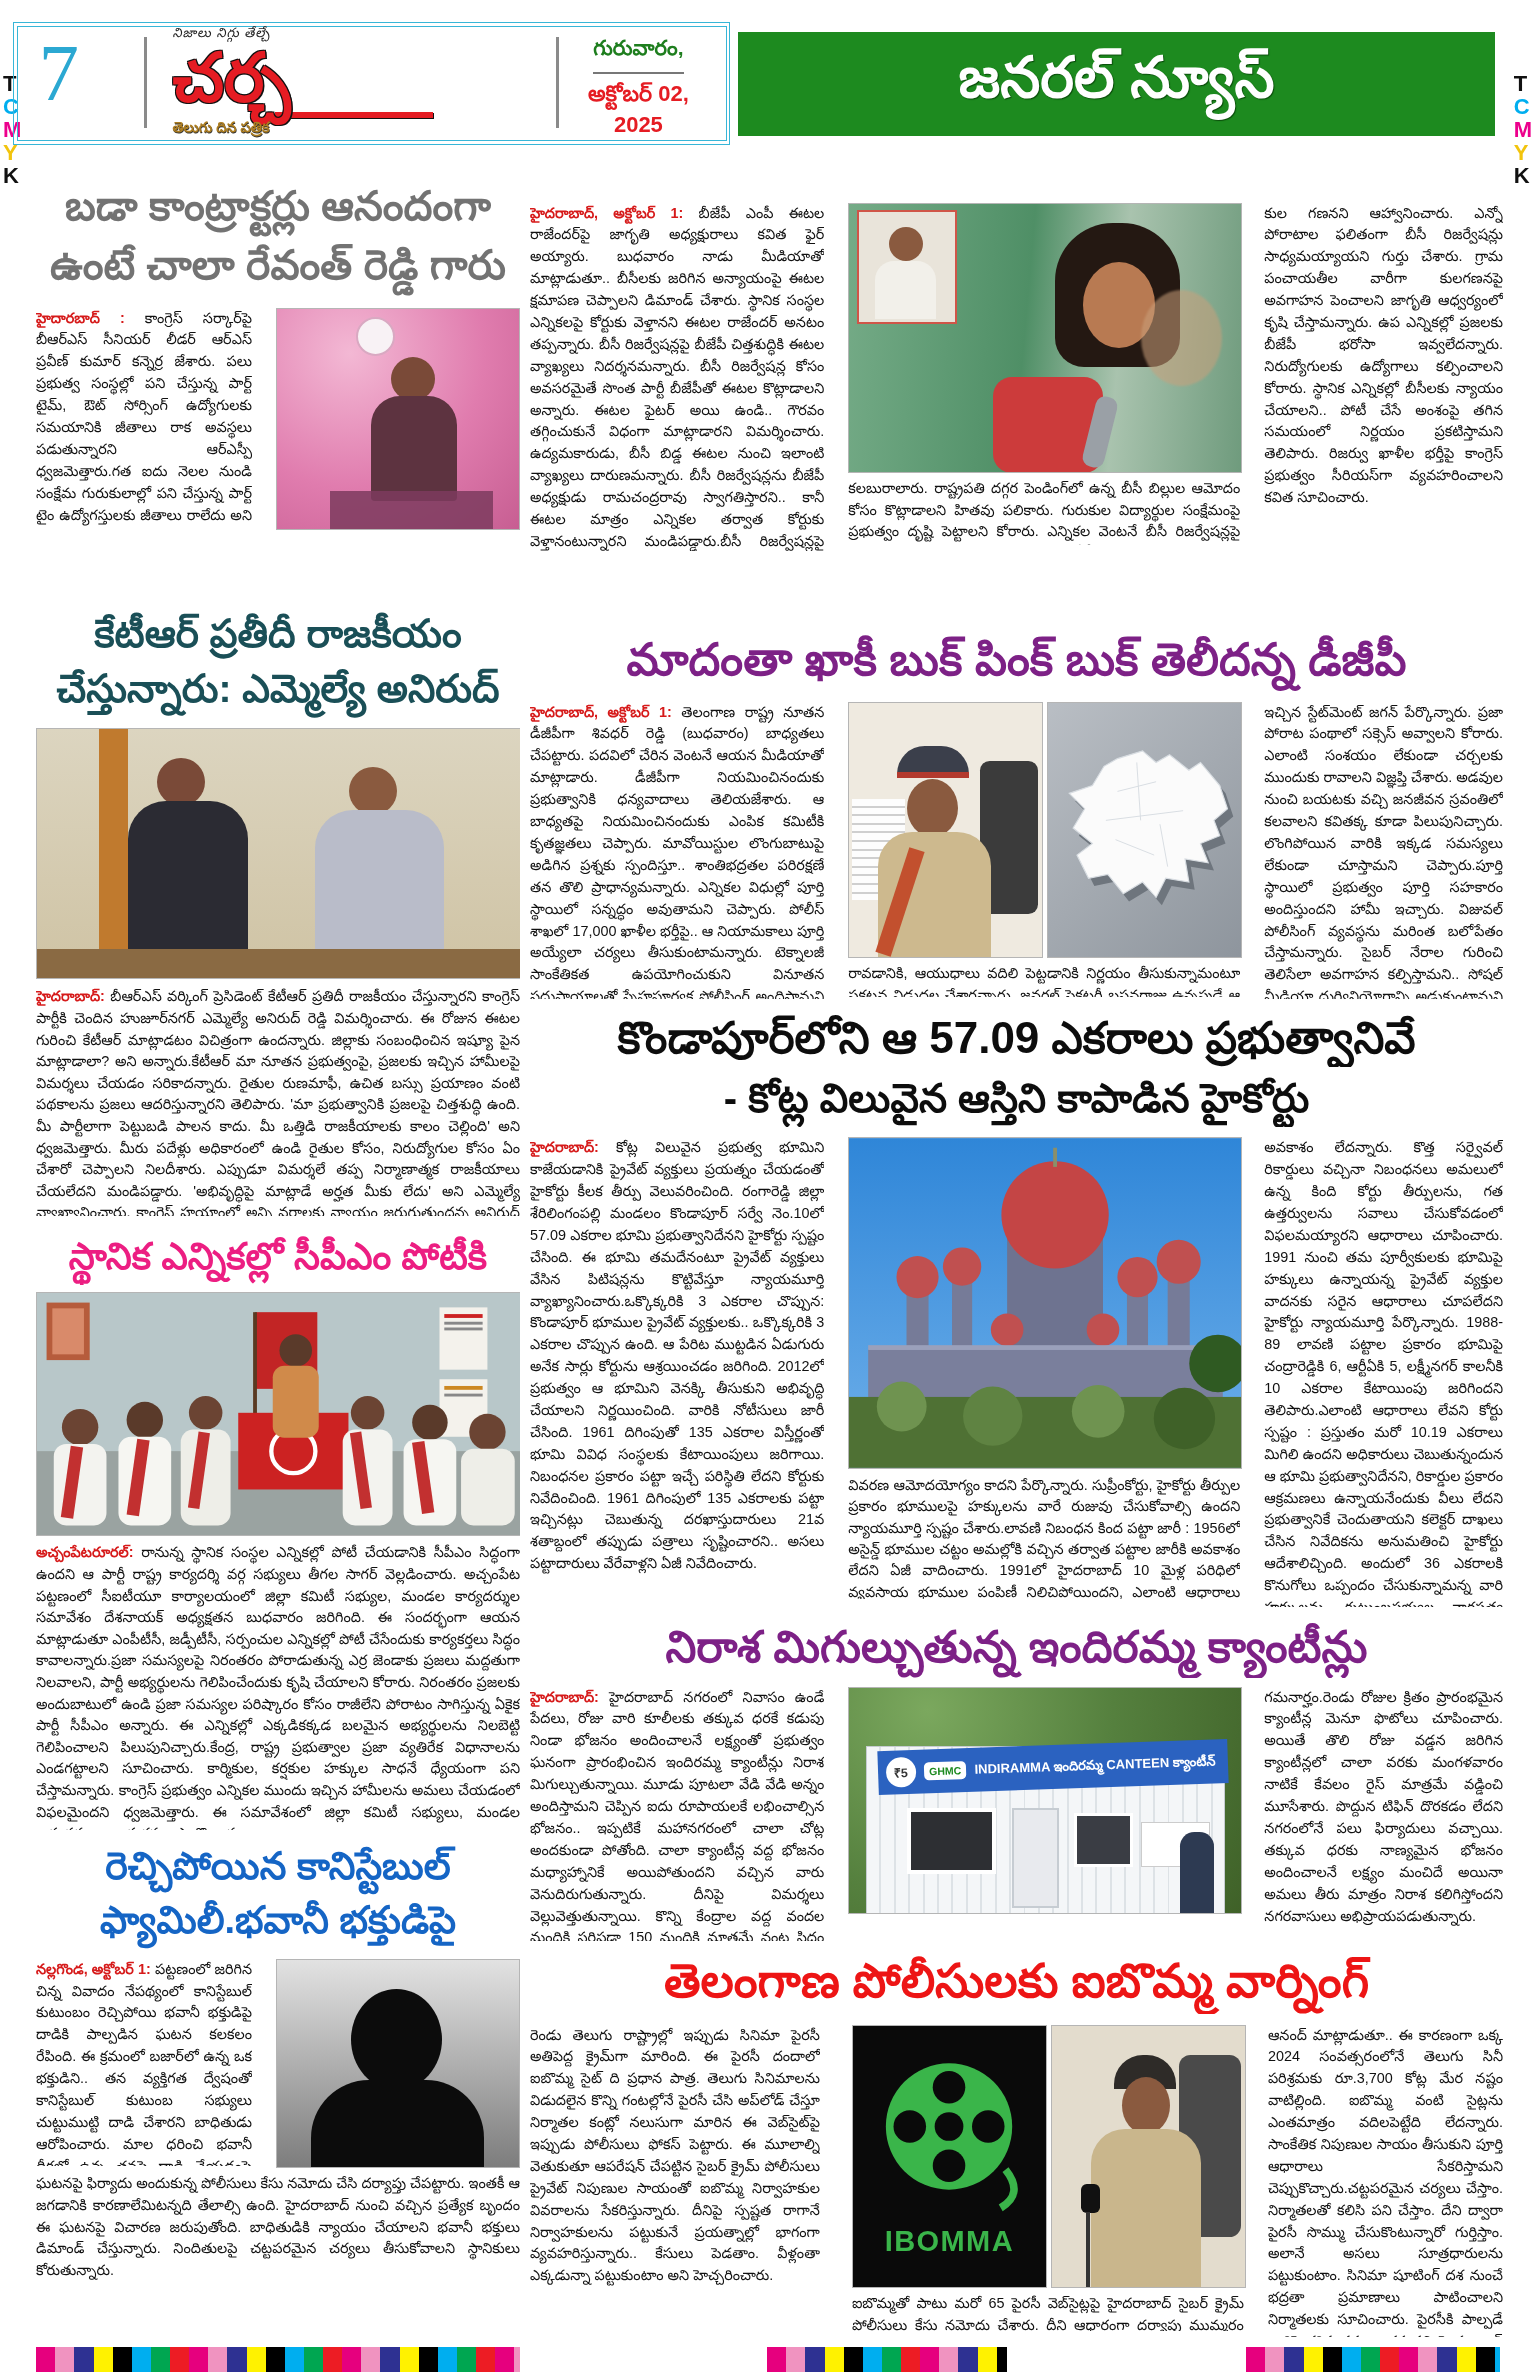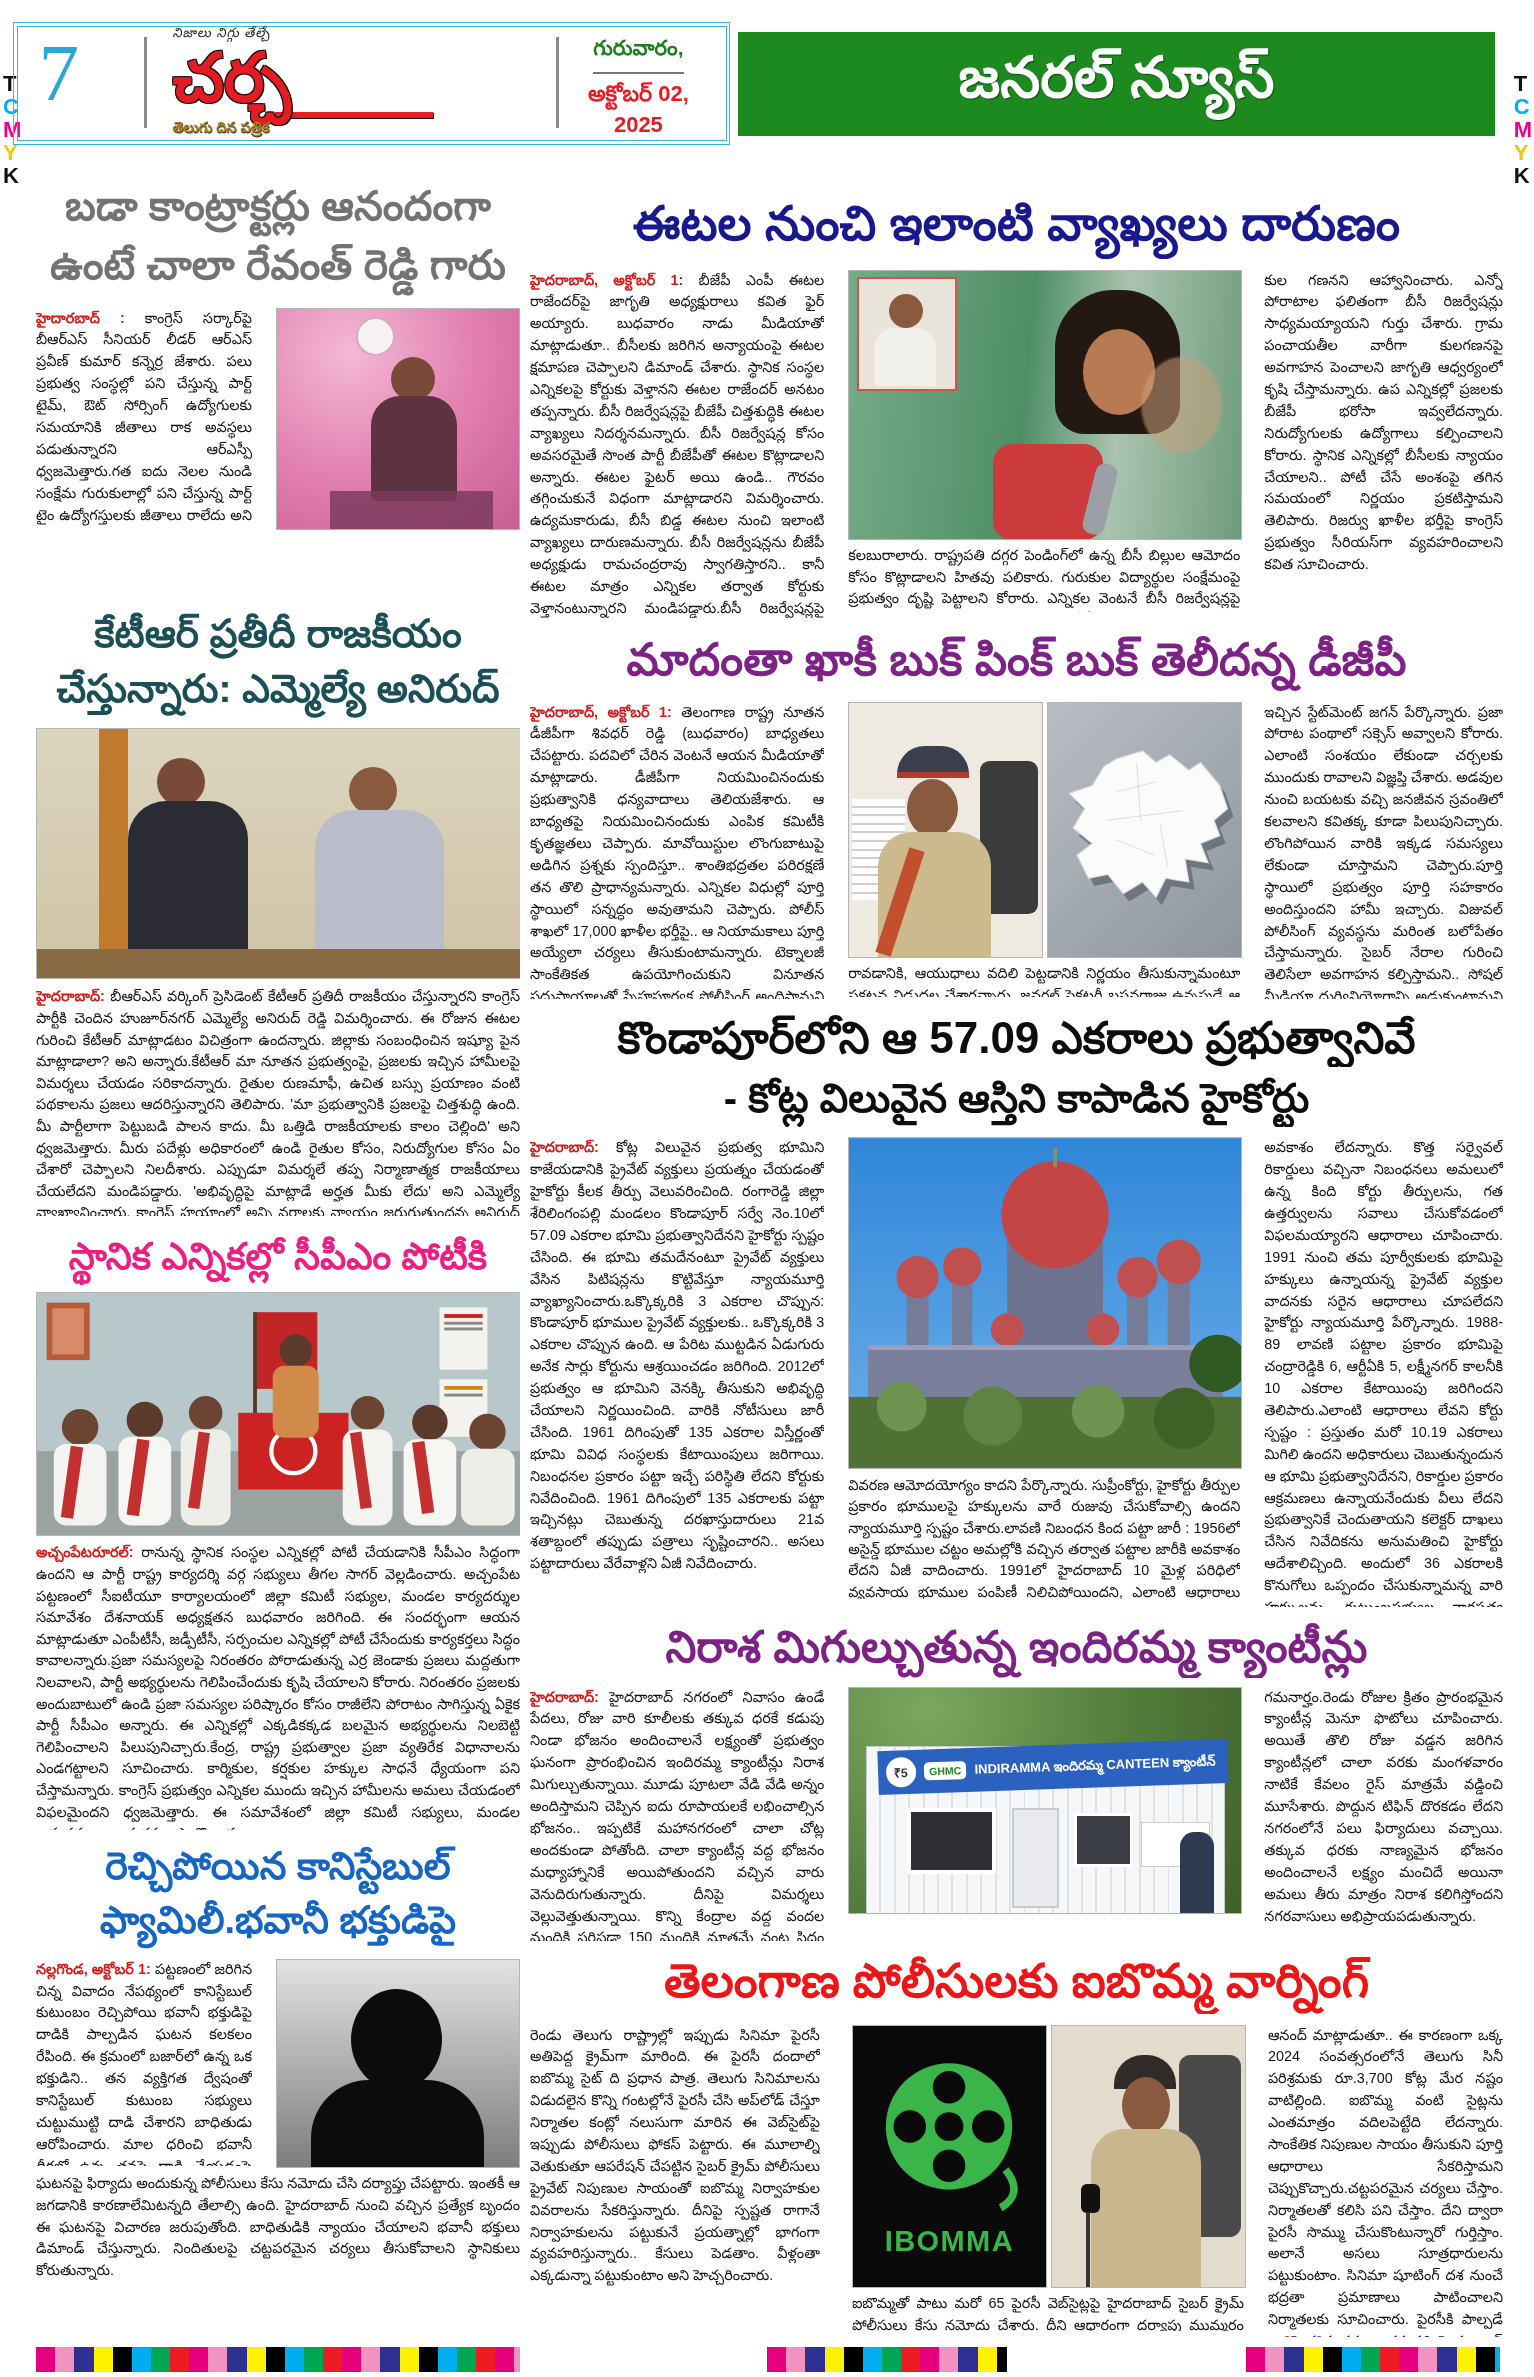--- a/index.html
+++ b/index.html
@@ -150,21 +150,20 @@
       <div class="photo" style="width:242px;height:220px;background:radial-gradient(circle at 30% 20%,#f3b8d4,#e07cae 55%,#c75e92);">
         <div class="abs round" style="left:79px;top:8.6px;width:35px;height:35px;background:#f8f2f5;border:2.9px solid #d9a9c2;"></div>
         <div class="abs round" style="left:114px;top:48px;width:44px;height:44px;background:#7a4a38;"></div>
         <div class="abs" style="left:94px;top:87px;width:86px;height:105px;background:#5d3340;border-radius:29px 29px 3.8px 3.8px;"></div>
         <div class="abs" style="left:53px;bottom:0;width:163px;height:38px;background:#7d3b5e;opacity:.85;"></div>
       </div>
     </div>
   </div>
 
   <div class="art artB">
-    <div class="hl">ఈటల నుంచి ఇలాంటి వ్యాఖ్యలు దారుణం</div>
     <div class="cols">
       <div class="col" style="width:307px;">
         <span class="dl">హైదరాబాద్, అక్టోబర్ 1:</span>
         <span> బీజేపీ ఎంపీ ఈటల రాజేందర్‌పై జాగృతి అధ్యక్షురాలు కవిత ఫైర్ అయ్యారు. బుధవారం నాడు మీడియాతో మాట్లాడుతూ.. బీసీలకు జరిగిన అన్యాయంపై ఈటల క్షమాపణ చెప్పాలని డిమాండ్ చేశారు. స్థానిక సంస్థల ఎన్నికలపై కోర్టుకు వెళ్తానని ఈటల రాజేందర్ అనటం తప్పన్నారు. బీసీ రిజర్వేషన్లపై బీజేపీ చిత్తశుద్ధికి ఈటల వ్యాఖ్యలు నిదర్శనమన్నారు. బీసీ రిజర్వేషన్ల కోసం అవసరమైతే సొంత పార్టీ బీజేపీతో ఈటల కొట్లాడాలని అన్నారు. ఈటల ఫైటర్ అయి ఉండి.. గౌరవం తగ్గించుకునే విధంగా మాట్లాడారని విమర్శించారు. ఉద్యమకారుడు, బీసీ బిడ్డ ఈటల నుంచి ఇలాంటి వ్యాఖ్యలు దారుణమన్నారు. బీసీ రిజర్వేషన్లను బీజేపీ అధ్యక్షుడు రామచంద్రరావు స్వాగతిస్తారని.. కానీ ఈటల మాత్రం ఎన్నికల తర్వాత కోర్టుకు వెళ్తానంటున్నారని మండిపడ్డారు.బీసీ రిజర్వేషన్లపై కోర్టుకు వెళ్లిన వారు సీఎం రేవంత్ రెడ్డికి వందనాలు చేశారు.</span>
       </div>
       <div style="width:392px;flex:none;">
         <div class="photo" style="width:392px;height:268px;background:linear-gradient(95deg,#75ab87,#4f8f66 45%,#a9c3ae 68%,#6f9b7d);">
           <div class="abs" style="left:206px;top:19px;width:125px;height:144px;background:#241812;border-radius:58px 58px 29px 29px;"></div>
           <div class="abs round" style="left:234px;top:58px;width:72px;height:86px;background:#b87a52;"></div>
           <div class="abs" style="left:144px;top:173px;width:110px;height:96px;background:#cc3b3b;border-radius:19px;"></div>

